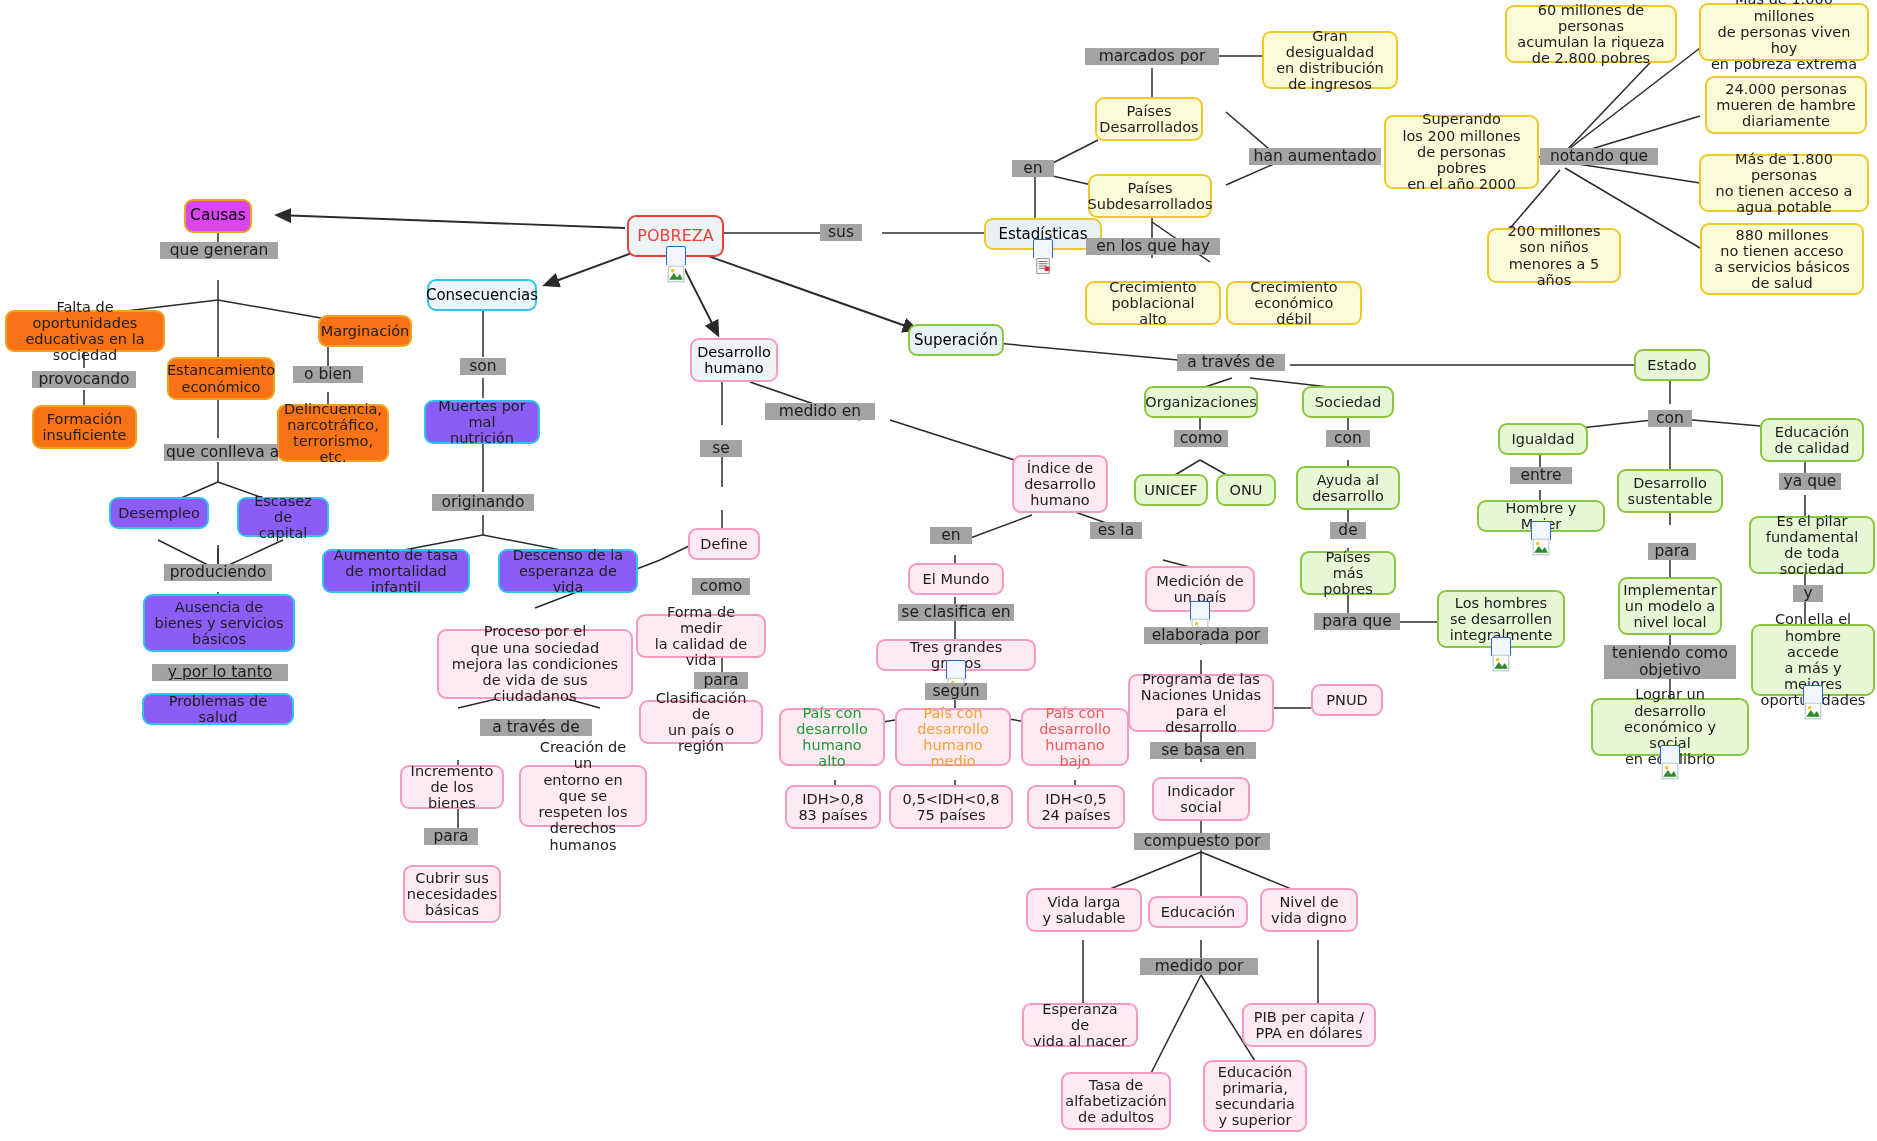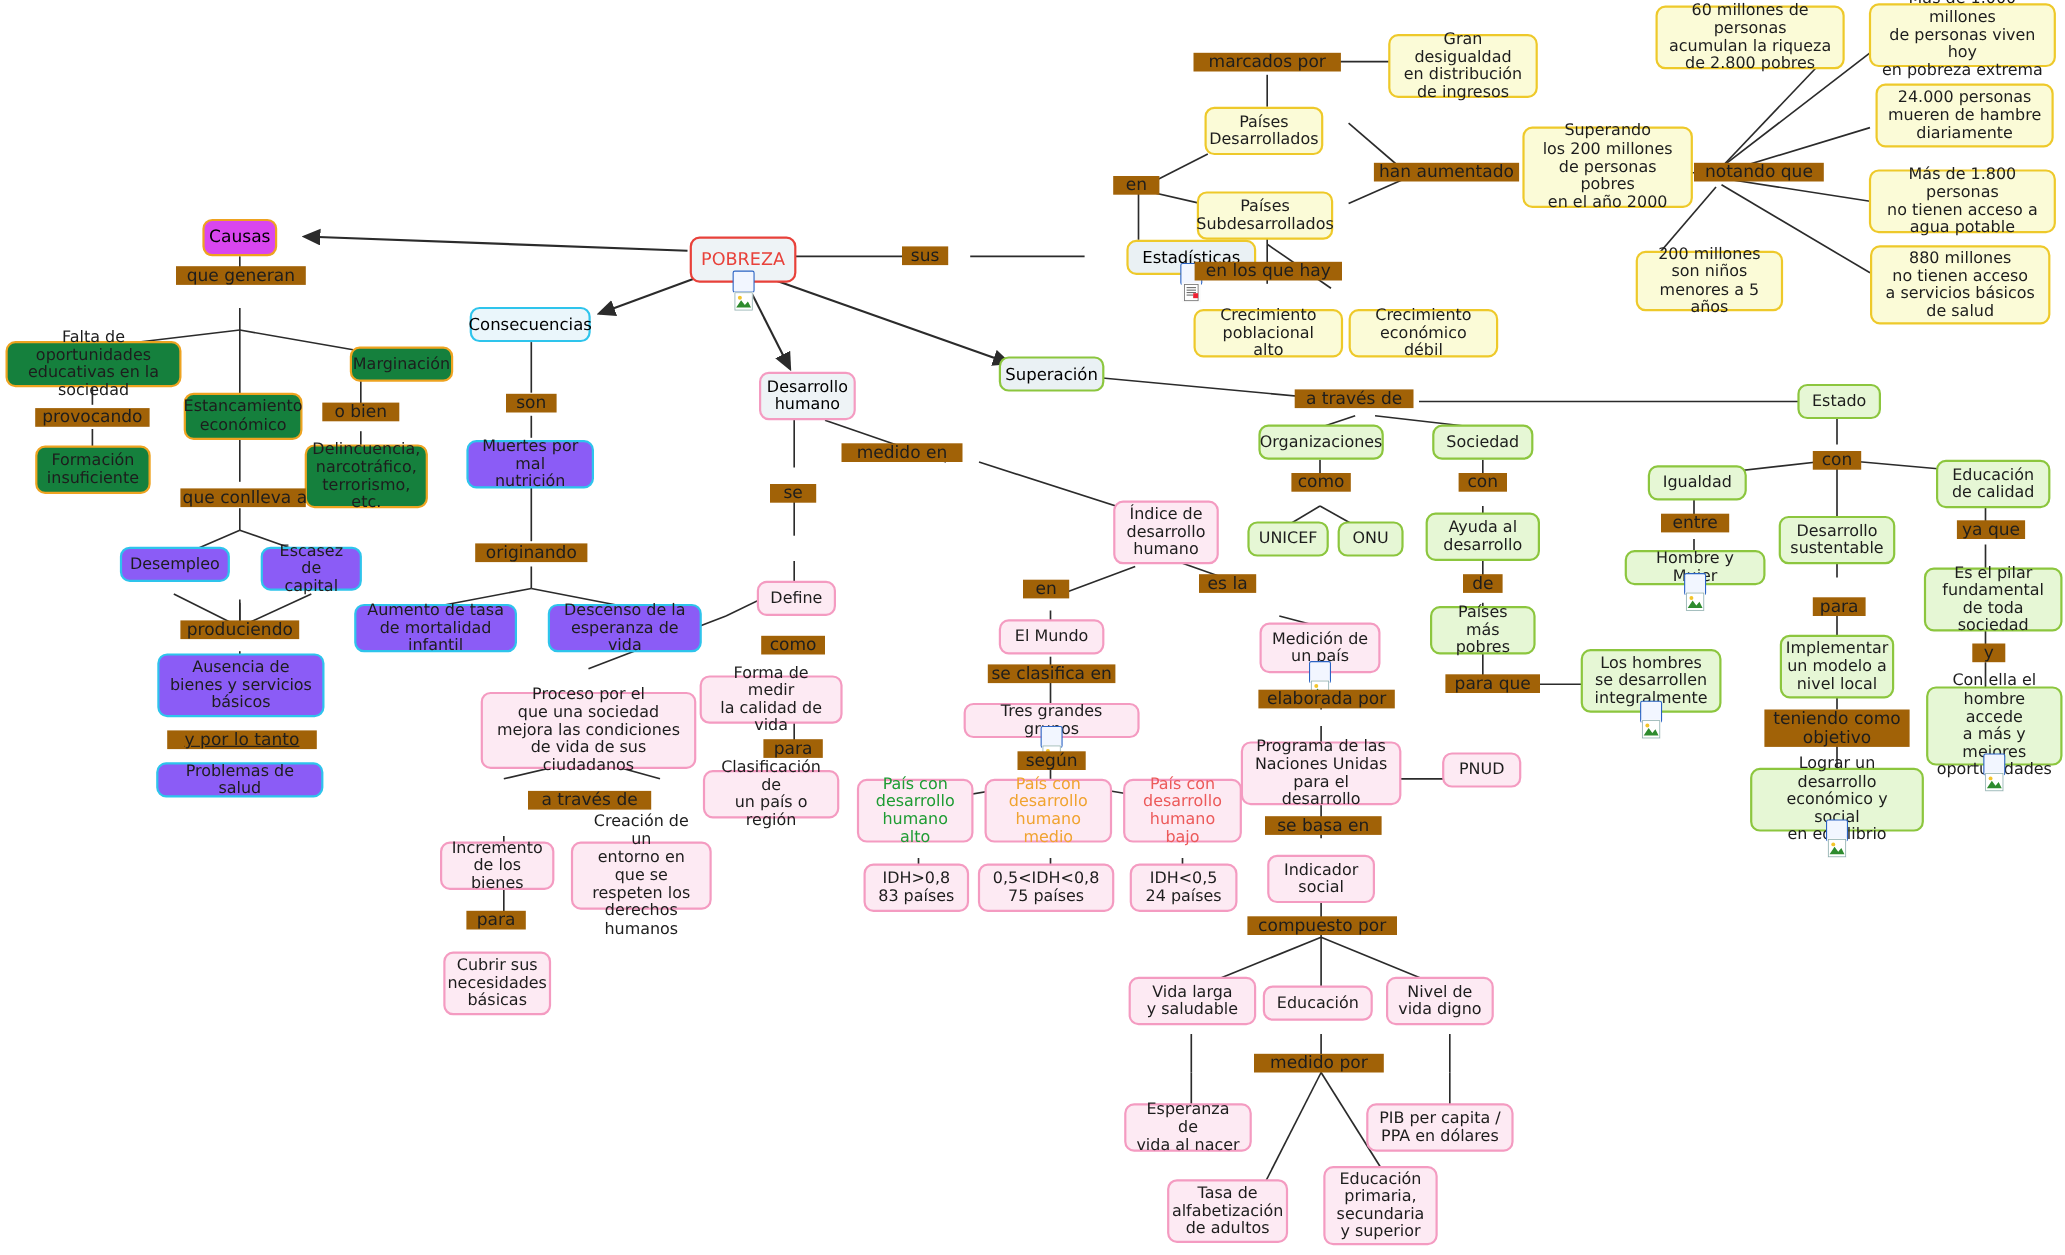--- a/index.html
+++ b/index.html
@@ -23,30 +23,30 @@
     text-align:center;
     line-height:1.12;
     padding:5px 9px;
     white-space:pre-line;
     box-shadow:0 0 0 0 rgba(0,0,0,0);
   }
   .lbl {
     position:absolute;
     font-size:15.5px;
     color:#1d1d1d;
-    background:#a16207;
+    background:#a3a3a3;
     white-space:nowrap;
     line-height:1.1;
     text-align:center;
     padding:0 2px;
   }
   .lbl.two { white-space:pre-line; }
 
   
-  .n-orange { background:#15803d; border-color:#eea320; color:#1d1d1d; }
+  .n-orange { background:#f97316; border-color:#eea320; color:#1d1d1d; }
   .n-blue   { background:#8b5cf6; border-color:#2ec4ec; color:#1d1d1d; }
   .n-pink   { background:#fdeaf3; border-color:#f49bc1; color:#1d1d1d; }
   .n-yellow { background:#fbfbd7; border-color:#eec92a; color:#1d1d1d; }
   .n-green  { background:#e6f7d5; border-color:#8cc63e; color:#1d1d1d; }
 
   
   .n-hub-orange { background:#d946ef; border-color:#eea320; }
   .n-hub-blue   { background:#eaf6fb; border-color:#2ec4ec; }
   .n-hub-pink   { background:#eef3f6; border-color:#f49bc1; }
   .n-hub-yellow { background:#eaf1f4; border-color:#eec92a; }
@@ -294,21 +294,21 @@
   <div class="node n-blue" style="left:322px; top:549px; width:148px; height:44px; font-size:14.5px;">
     <span>Aumento de tasa
 de mortalidad infantil</span>
   </div>
   <div class="node n-blue" style="left:498px; top:549px; width:140px; height:44px; font-size:14.5px;">
     <span>Descenso de la
 esperanza de vida</span>
   </div>
 
   <div class="lbl" style="left:820px; top:224px; width:42px;">sus</div>
-  <div class="node n-hub-yellow" style="left:984px; top:218px; width:118px; height:32px; font-size:15px;margin-left:40px;">
+  <div class="node n-hub-yellow" style="left:984px; top:218px; width:118px; height:32px; font-size:15px;">
     <span>Estadísticas</span>
     <span class="badge">
       <svg viewBox="0 0 16 16">
           <rect x="0" y="0" width="16" height="16" fill="#fbfbfb"></rect>
           <rect x="2.5" y="1.5" width="11" height="13" fill="#fff" stroke="#777" stroke-width="0.7"></rect>
           <g stroke="#444" stroke-width="0.7">
             <line x1="4.2" y1="4" x2="11.8" y2="4"></line>
             <line x1="4.2" y1="6" x2="11.8" y2="6"></line>
             <line x1="4.2" y1="8" x2="11.8" y2="8"></line>
             <line x1="4.2" y1="10" x2="9.5" y2="10"></line>

